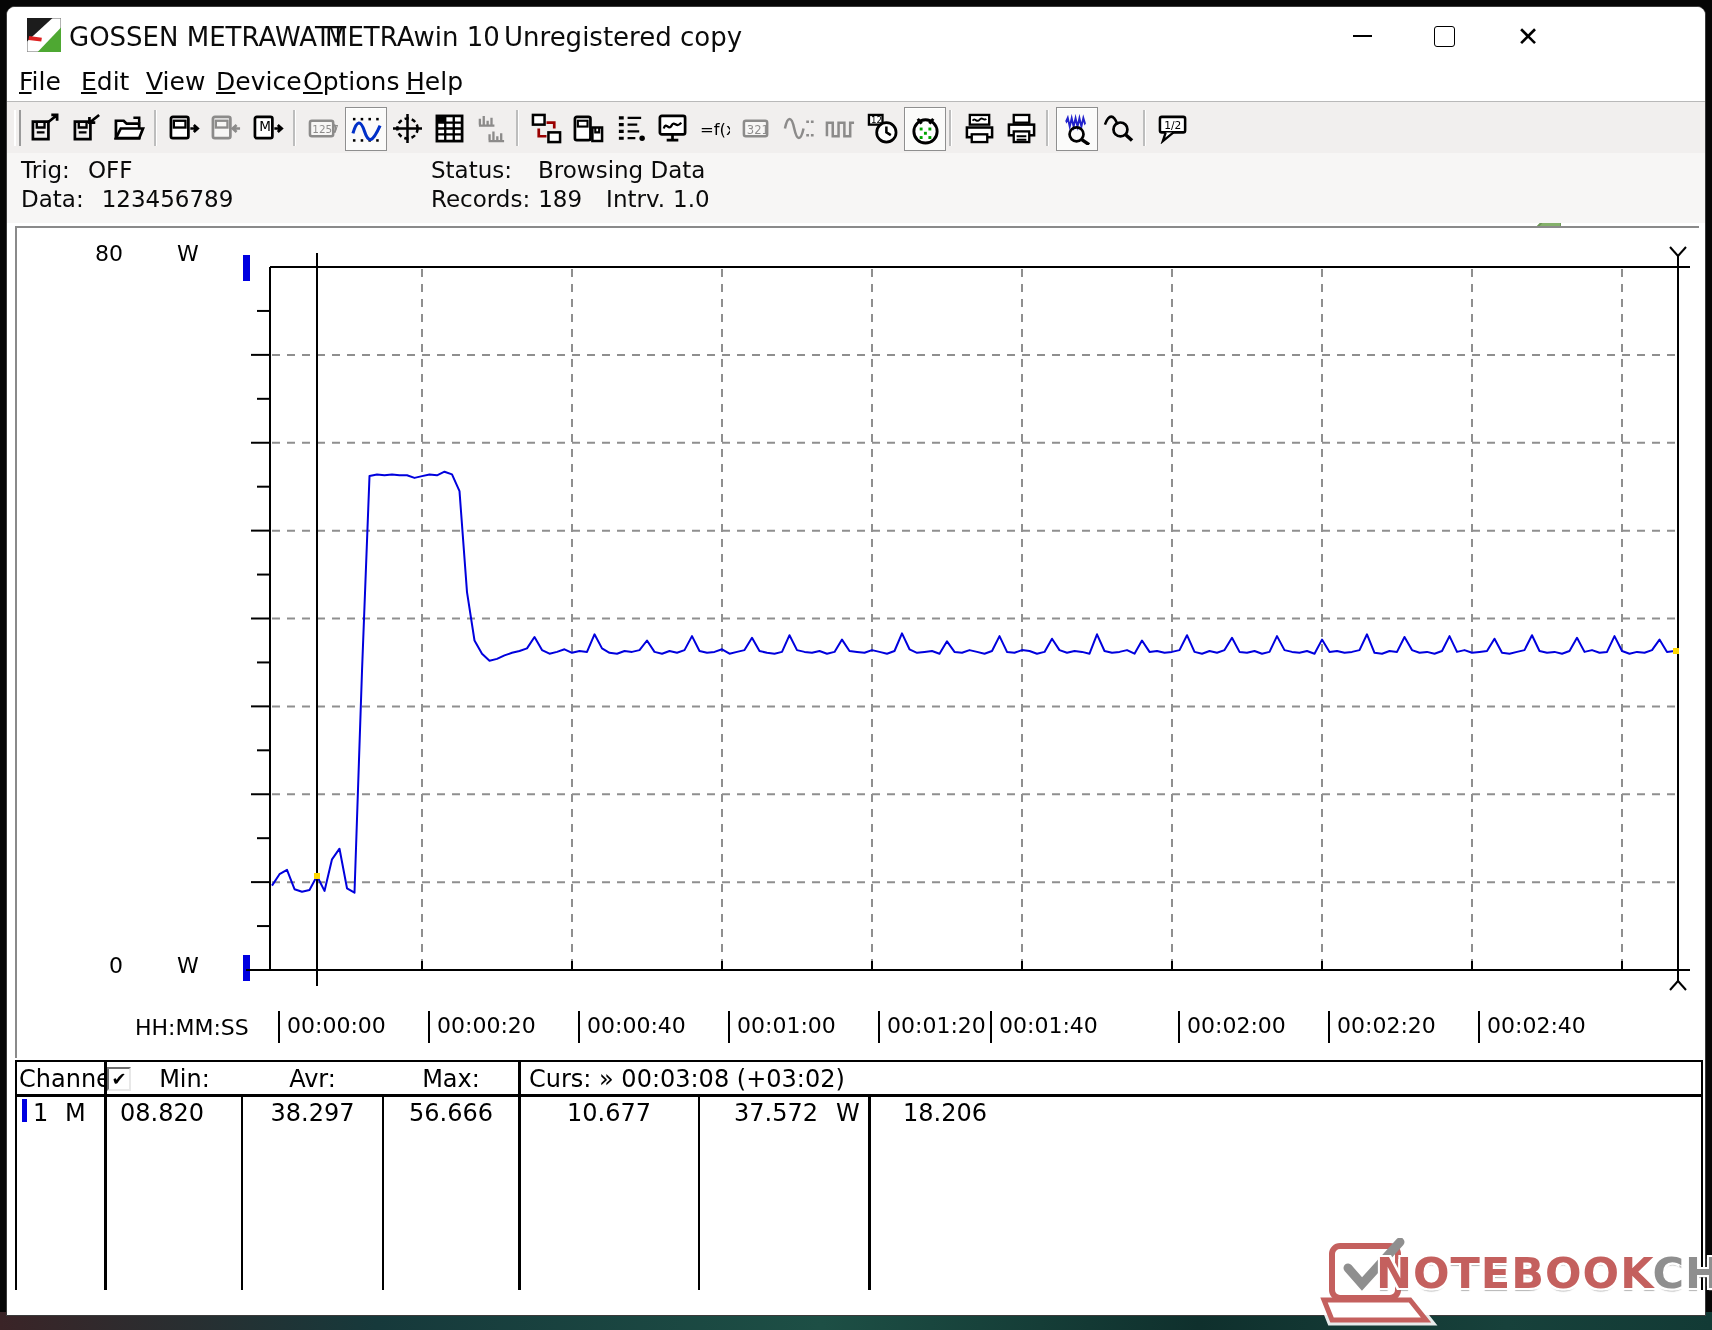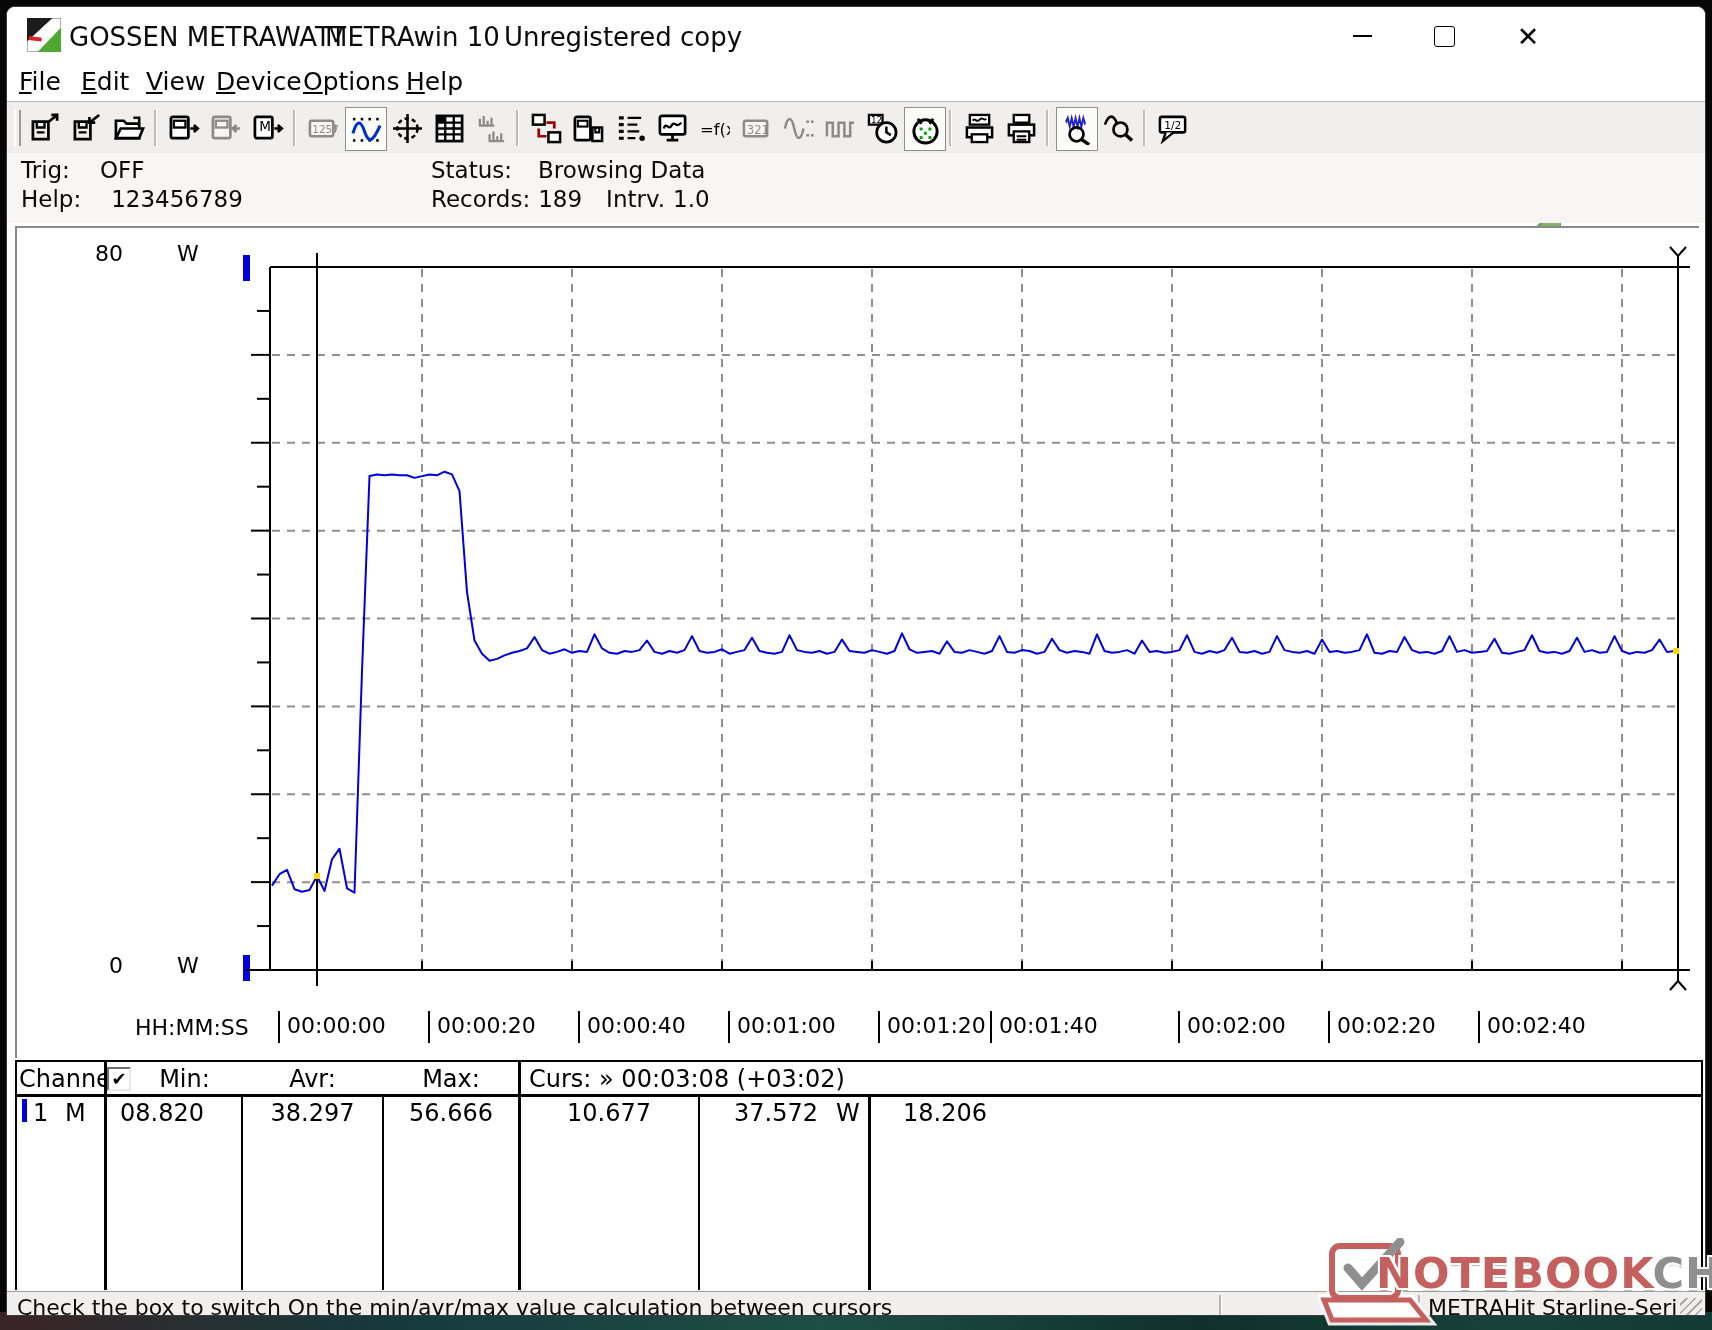--- a/index.html
+++ b/index.html
@@ -32,21 +32,21 @@
   #toolbar-handle{position:absolute;left:7px;top:8px;width:3px;height:36px;border-left:2px solid #fff;border-right:2px solid #9a9a9a;}
   .btn{position:absolute;top:5px;width:40px;height:42px;display:flex;align-items:center;justify-content:center;}
   .btn svg{width:31px;height:31px;}
   .btn.active{background:#fbfbfa;border:1px solid #8f8f8f;box-shadow:inset 1px 1px 0 #fff;}
   .btn.disabled svg{filter:grayscale(1) opacity(.42);}
   .tb-sep{position:absolute;top:8px;width:2px;height:36px;background:#bdbdbd;border-right:1px solid #fff;}
   #green-tri{position:absolute;left:1516px;top:100px;}
   
   #infostrip{position:absolute;left:0;top:146px;width:100%;height:70px;background:#f7f6f5;font-size:23px;}
   .inf{position:absolute;white-space:nowrap;color:#0a0a0a;}
-  .inf .val{margin-left:30px;}
+  .inf .val{margin-left:18px;}
   
   #chartpanel{position:absolute;left:8px;top:219px;width:1682px;height:830px;background:#fff;
               border-top:2px solid #8a8a8a;border-left:2px solid #8a8a8a;}
   #plot-svg{position:absolute;left:0;top:0;pointer-events:none;}
   .grid{stroke:#8f8f8f;stroke-width:2;stroke-dasharray:8 7;}
   .frame{stroke:#000;stroke-width:2;}
   .tick{stroke:#000;stroke-width:2;}
   .dataline{stroke:#0000dd;stroke-width:2;fill:none;stroke-linejoin:round;}
   .cursorline{stroke:#000;stroke-width:2;}
   .ylab{position:absolute;font-size:22px;color:#000;}
@@ -397,21 +397,21 @@
         <div class="tb-sep" style="left: 1136px;"></div>
         <div class="btn" style="left: 1146px;">
           <svg>
             <use href="#ic-note"></use>
           </svg>
         </div>
       </div>
 
     <div id="infostrip">
       <div class="inf" style="left:14px;top:4px"><span>Trig:</span><span class="val">OFF</span></div>
-      <div class="inf" style="left:14px;top:33px"><span>Help:</span><span class="val">123456789</span></div>
+      <div class="inf" style="left:14px;top:33px"><span>Data:</span><span class="val">123456789</span></div>
       <div class="inf" style="left:424px;top:4px"><span>Status:</span><span class="val" style="margin-left:26px">Browsing Data</span></div>
       <div class="inf" style="left:424px;top:33px"><span>Records:</span><span class="val" style="margin-left:8px">189</span><span class="val" style="margin-left:24px">Intrv.</span><span class="val" style="margin-left:8px">1.0</span></div>
     </div>
 
     <div id="chartpanel"></div>
 
     <div class="ylab" style="left:70px;top:234px;width:46px;text-align:right">80</div>
     <div class="ylab" style="left:170px;top:234px">W</div>
     <div class="ylab" style="left:70px;top:946px;width:46px;text-align:right">0</div>
     <div class="ylab" style="left:170px;top:946px">W</div>
@@ -453,27 +453,20 @@
       <div class="tcell" style="left:26px;top:1092px">1</div>
       <div class="tcell" style="left:58px;top:1092px">M</div>
       <div class="tcell c" style="left:98px;top:1092px;width:114px">08.820</div>
       <div class="tcell c" style="left:235px;top:1092px;width:141px">38.297</div>
       <div class="tcell c" style="left:376px;top:1092px;width:136px">56.666</div>
       <div class="tcell c" style="left:512px;top:1092px;width:180px">10.677</div>
       <div class="tcell" style="left:727px;top:1092px"><span>37.572</span><span style="margin-left:18px">W</span></div>
       <div class="tcell" style="left:896px;top:1092px">18.206</div>
     </div>
 
-    <div id="statusbar">
-      <div class="sb-text" style="left:10px">Check the box to switch On the min/avr/max value calculation between cursors</div>
-      <div class="sb-div" style="left:1212px"></div>
-      <div class="sb-div" style="left:1411px"></div>
-      <div class="sb-text" style="left:1421px">METRAHit Starline-Seri</div>
-      <div id="grip"></div>
-    </div>
   </div>
 
   <svg id="plot-svg" width="1712" height="1330">
       <line x1="272" y1="882.125" x2="1676" y2="882.125" class="grid"></line>
       <line x1="272" y1="794.25" x2="1676" y2="794.25" class="grid"></line>
       <line x1="272" y1="706.375" x2="1676" y2="706.375" class="grid"></line>
       <line x1="272" y1="618.5" x2="1676" y2="618.5" class="grid"></line>
       <line x1="272" y1="530.625" x2="1676" y2="530.625" class="grid"></line>
       <line x1="272" y1="442.75" x2="1676" y2="442.75" class="grid"></line>
       <line x1="272" y1="354.875" x2="1676" y2="354.875" class="grid"></line>

